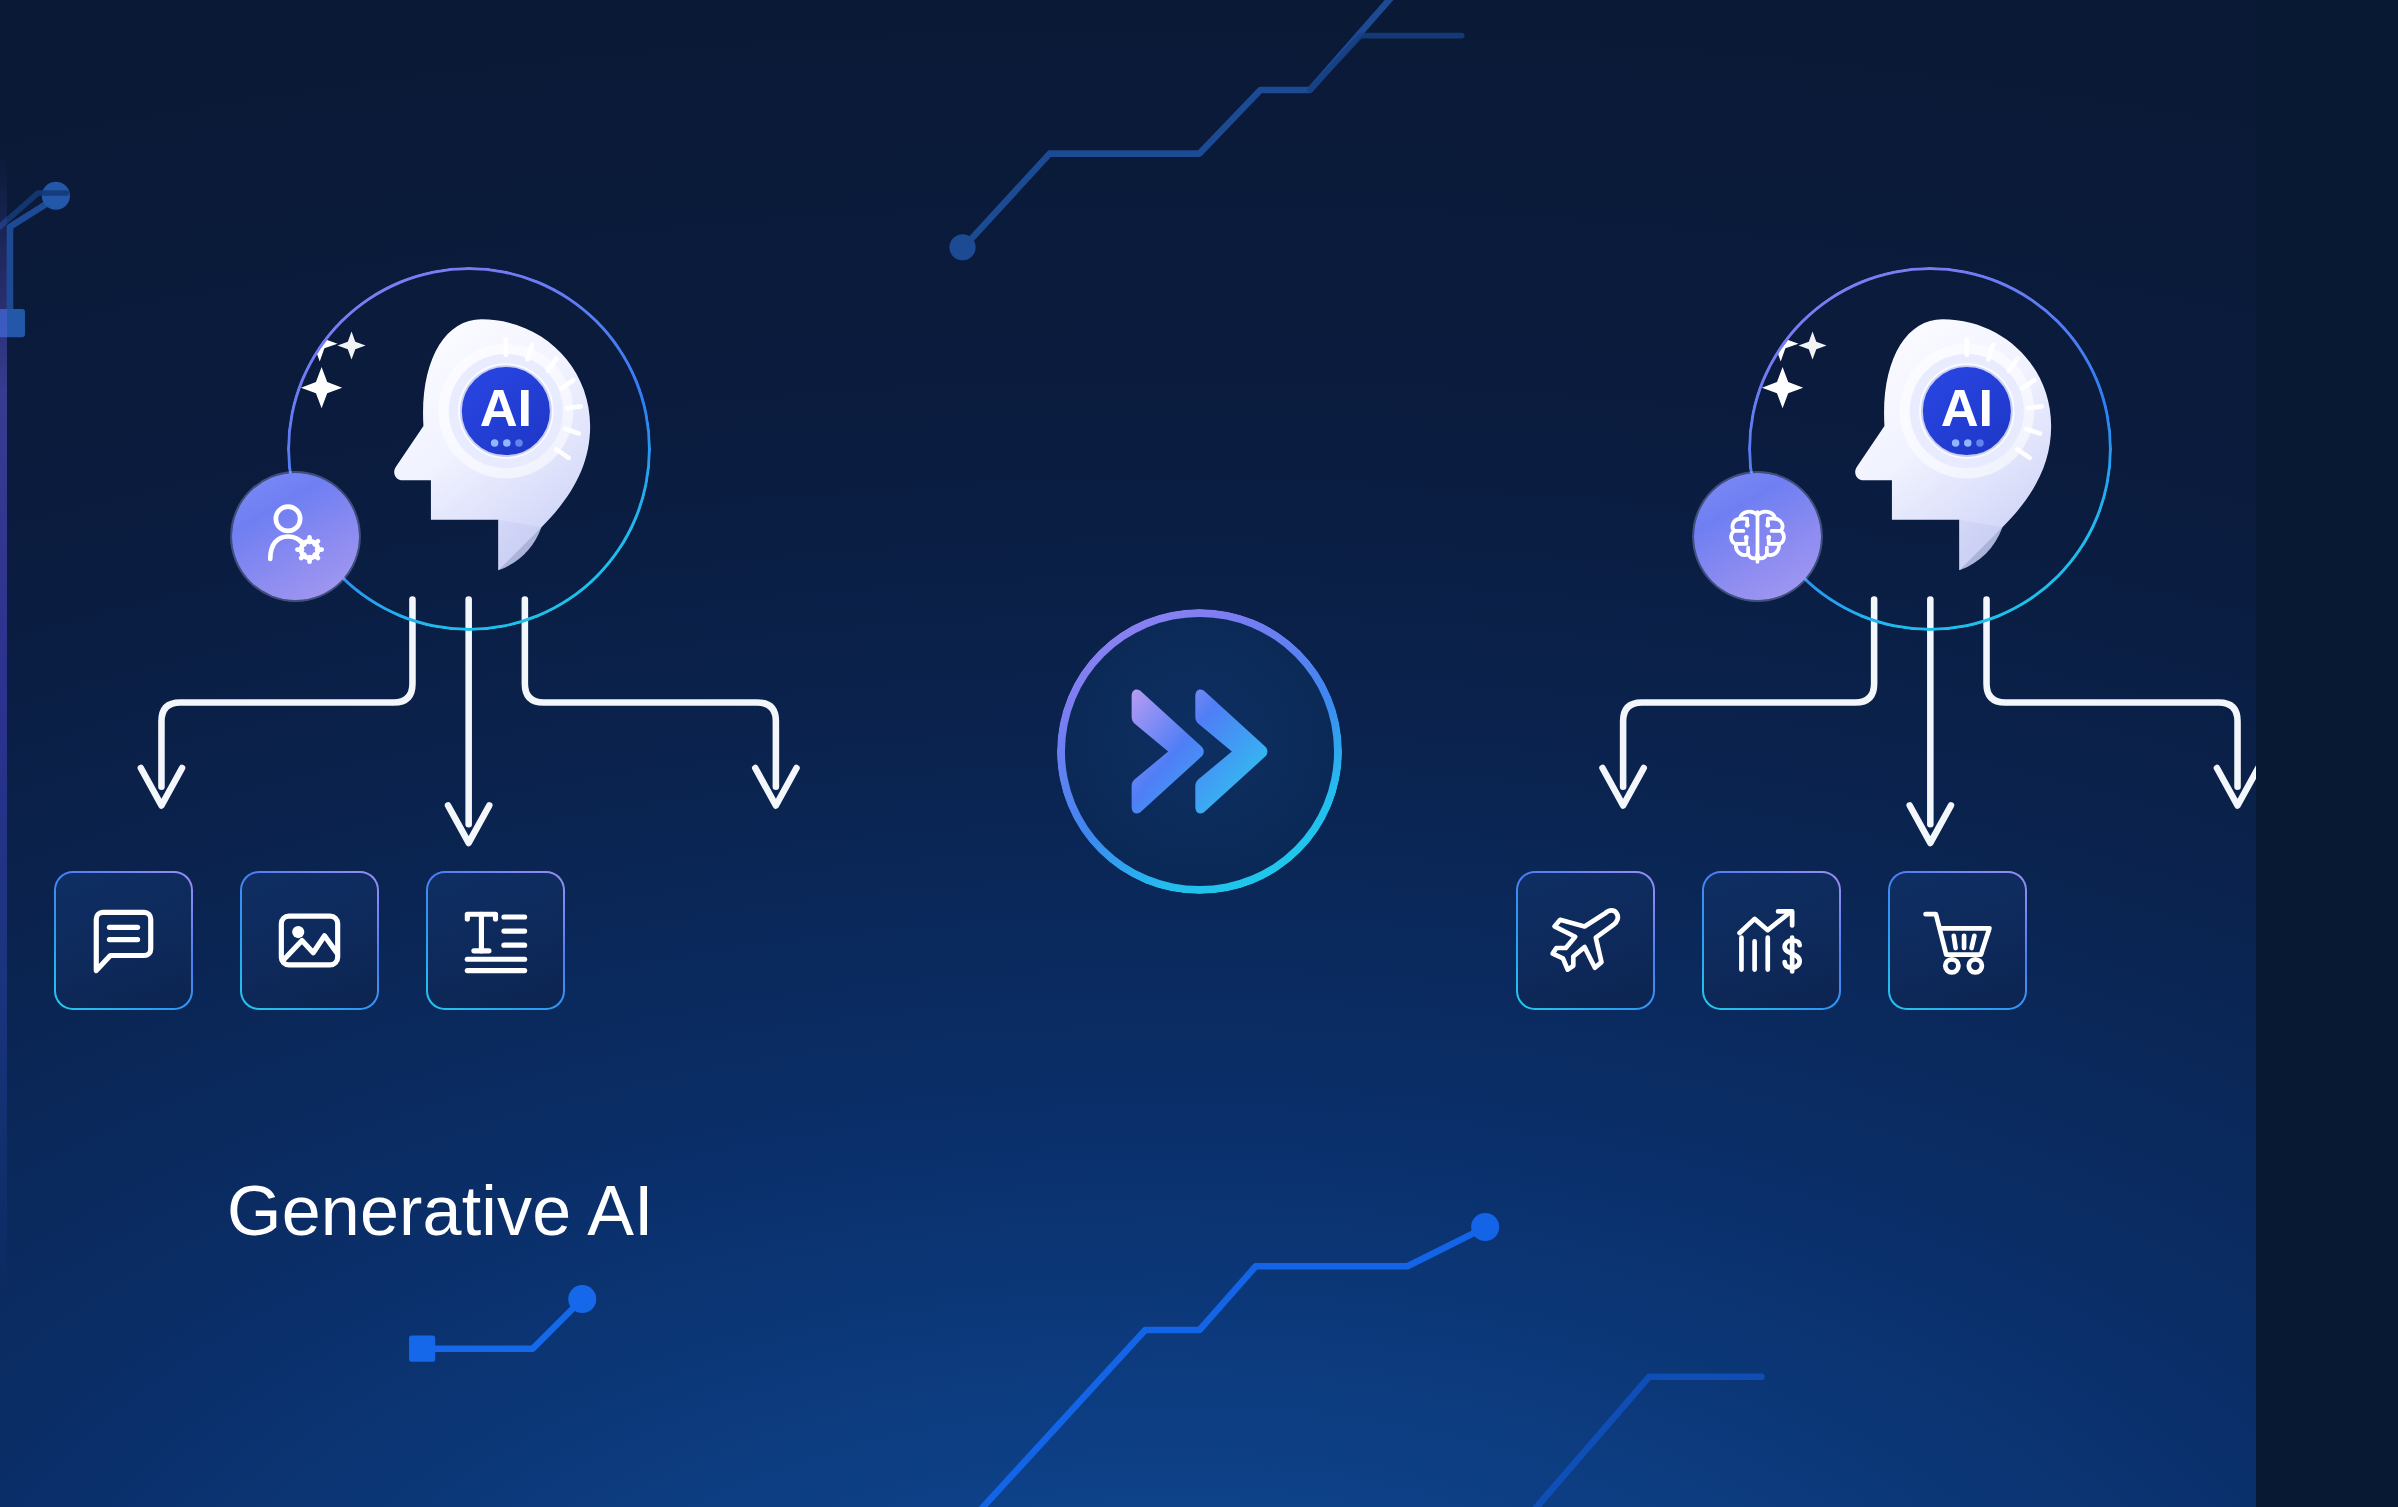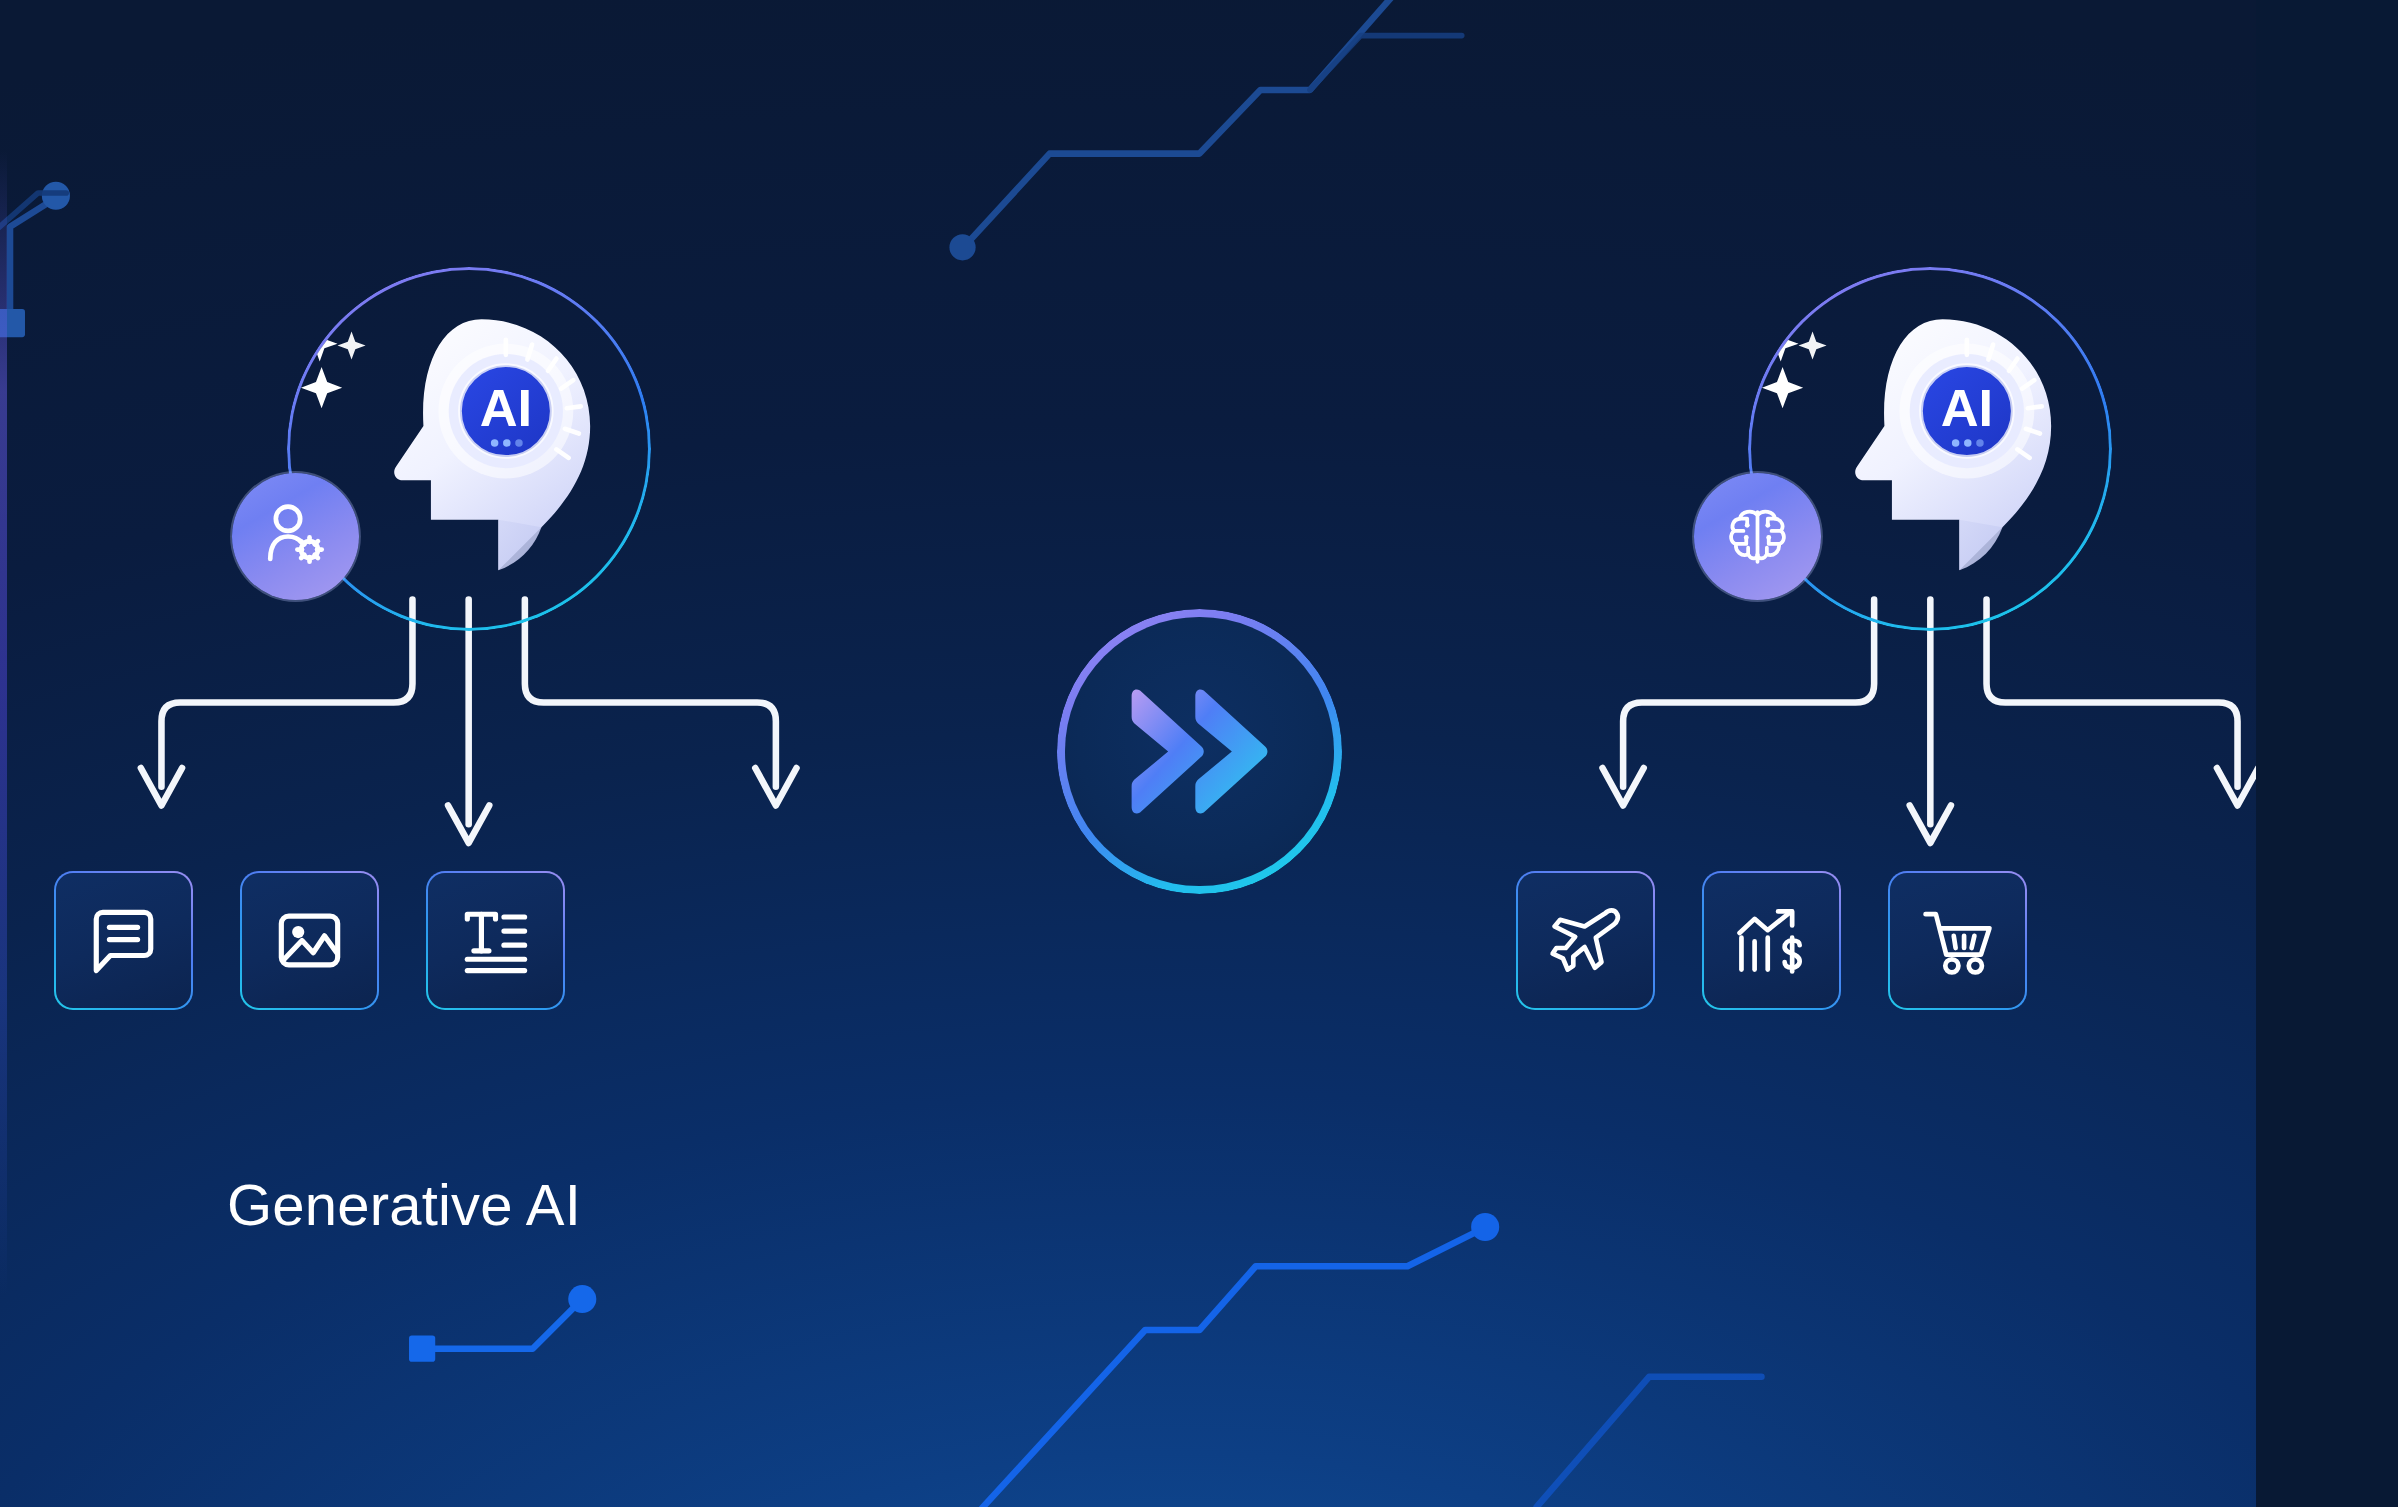--- a/index.html
+++ b/index.html
@@ -145,21 +145,21 @@
     background: linear-gradient(160deg, #0f2e63 0%, #0e2a5c 50%, #0c2450 100%);
     display: flex;
     align-items: center;
     justify-content: center;
   }
   .card-inner svg { display: block; }
 
   
   .label {
     position: absolute;
-    font-size: 58px;
+    font-size: 70px;
     font-weight: 400;
     letter-spacing: 0.2px;
     color: #ffffff;
     white-space: nowrap;
   }
 
   
   .center-node {
     position: absolute;
     left: 1057px;

